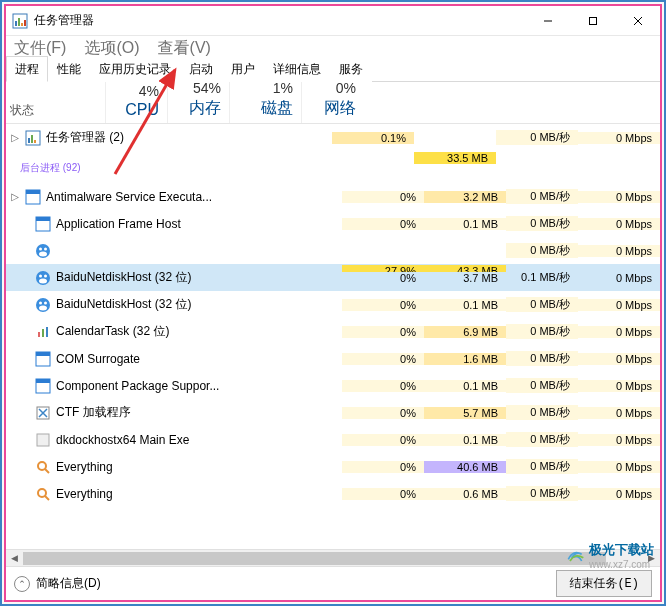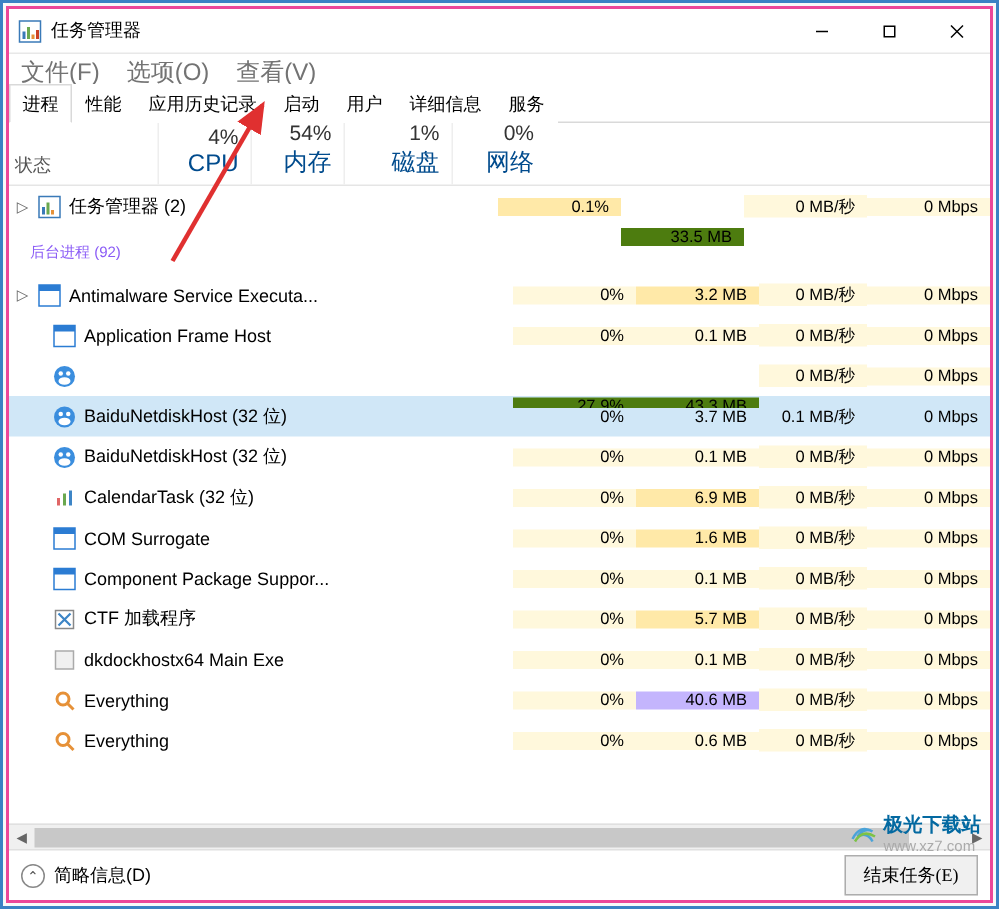--- a/index.html
+++ b/index.html
@@ -34,36 +34,36 @@
   .row { height: 27px; display: flex; align-items: center; font-size: 12px; }
   .row .exp { width: 18px; text-align: center; color: #666; font-size: 10px; }
   .row .pad { width: 10px; }
   .row .icon { width: 18px; display: flex; justify-content: center; }
   .row .name { flex: 1; padding-left: 4px; white-space: nowrap; overflow: hidden; text-overflow: ellipsis; }
   .row .status { width: 100px; }
   .row .cell { width: 82px; text-align: right; padding-right: 8px; font-size: 11px; }
   .row .cell.wide { width: 72px; }
   .heat0 { background: #fff8dc; padding-left: 20px; }
   .heat1 { background: #ffe9a8; }
-  .heat2 { background: #4d7c0f; margin-top: 40px; }
+  .heat2 { background: #fde047; margin-top: 40px; }
   .heat3 { background: #c4b5fd; }
   .row.selected { background: #d0e7f7; }
   .row.selected .cell { background: #d0e7f7 !important; }
   .row .namecell { display: flex; align-items: center; flex: 1; height: 100%; overflow: hidden; }
   .group-header { font-size: 10px; color: #8b5cf6; padding: 10px 0 8px 14px; }
   
   .hscroll { height: 17px; background: #f0f0f0; border-top: 1px solid #e0e0e0; display: flex; }
   .hscroll .arrow { width: 17px; display: flex; align-items: center; justify-content: center; color: #666; font-size: 9px; }
   .hscroll .track { flex: 1; position: relative; }
   .hscroll .thumb { position: absolute; left: 0; top: 2px; height: 13px; width: 94%; background: #c8c8c8; }
   
   .footer { height: 34px; display: flex; align-items: center; border-top: 1px solid #e0e0e0; padding: 0 8px; }
   .footer .less { display: flex; align-items: center; gap: 6px; flex: 1; }
   .footer .less .circ { width: 16px; height: 16px; border: 1px solid #888; border-radius: 50%; display: flex; align-items: center; justify-content: center; font-size: 9px; color: #555; }
-  .footer button { padding: 4px 12px; border: 1px solid #adadad; background: #f0f0f0; font-size: 12px; font-family: Liberation Serif, serif; margin-left: 16px; }
+  .footer button { padding: 4px 12px; border: 1px solid #adadad; background: #f0f0f0; font-size: 12px; font-family: Liberation Mono, monospace; margin-left: 16px; }
   
   .watermark { position: absolute; right: 6px; bottom: 30px; font-size: 13px; color: #888; display: flex; align-items: center; gap: 4px; pointer-events: none; }
   .watermark .logo-swirl { width: 20px; height: 20px; }
   
   .arrow-annot { position: absolute; left: 103px; top: 62px; pointer-events: none; z-index: 50; }
   
   .ico { width: 16px; height: 16px; display: inline-block; }
 </style>
 </head>
 <body>

